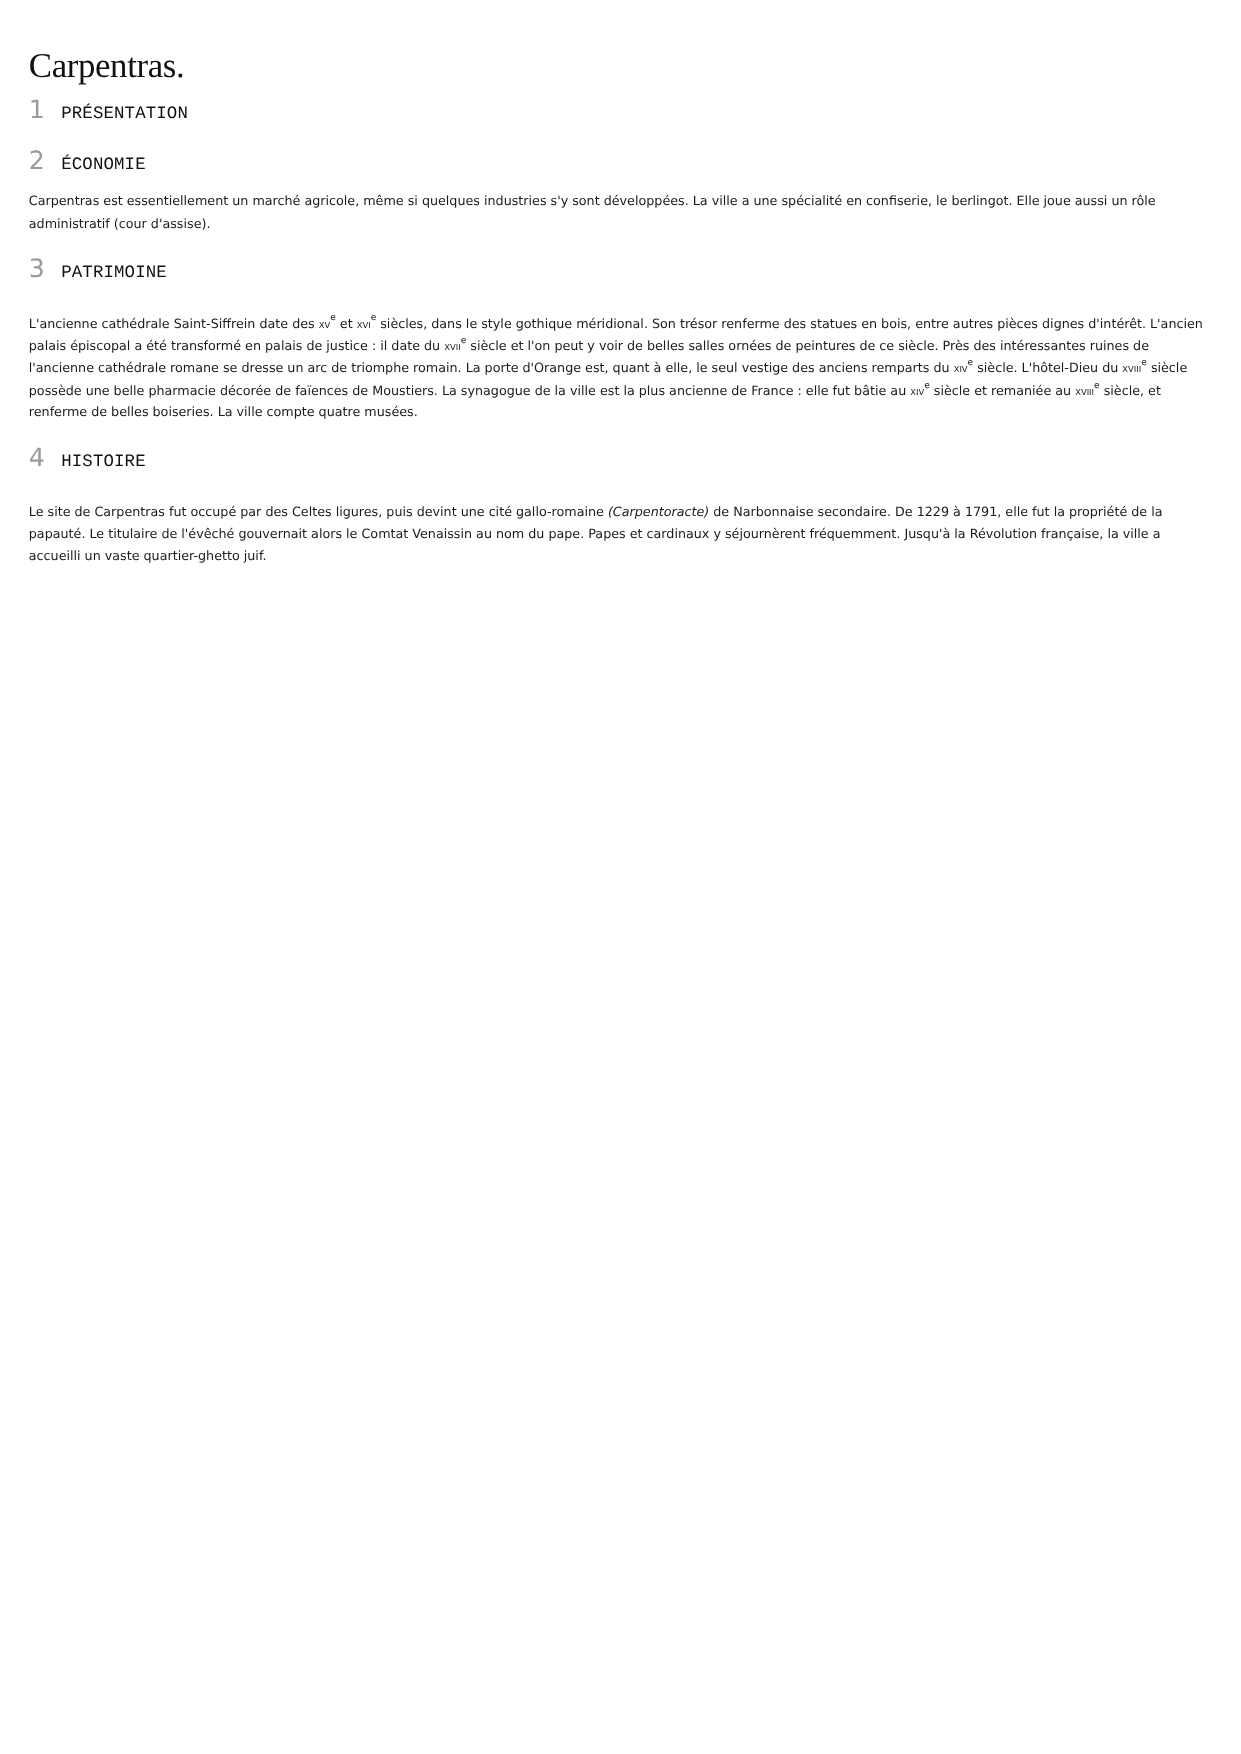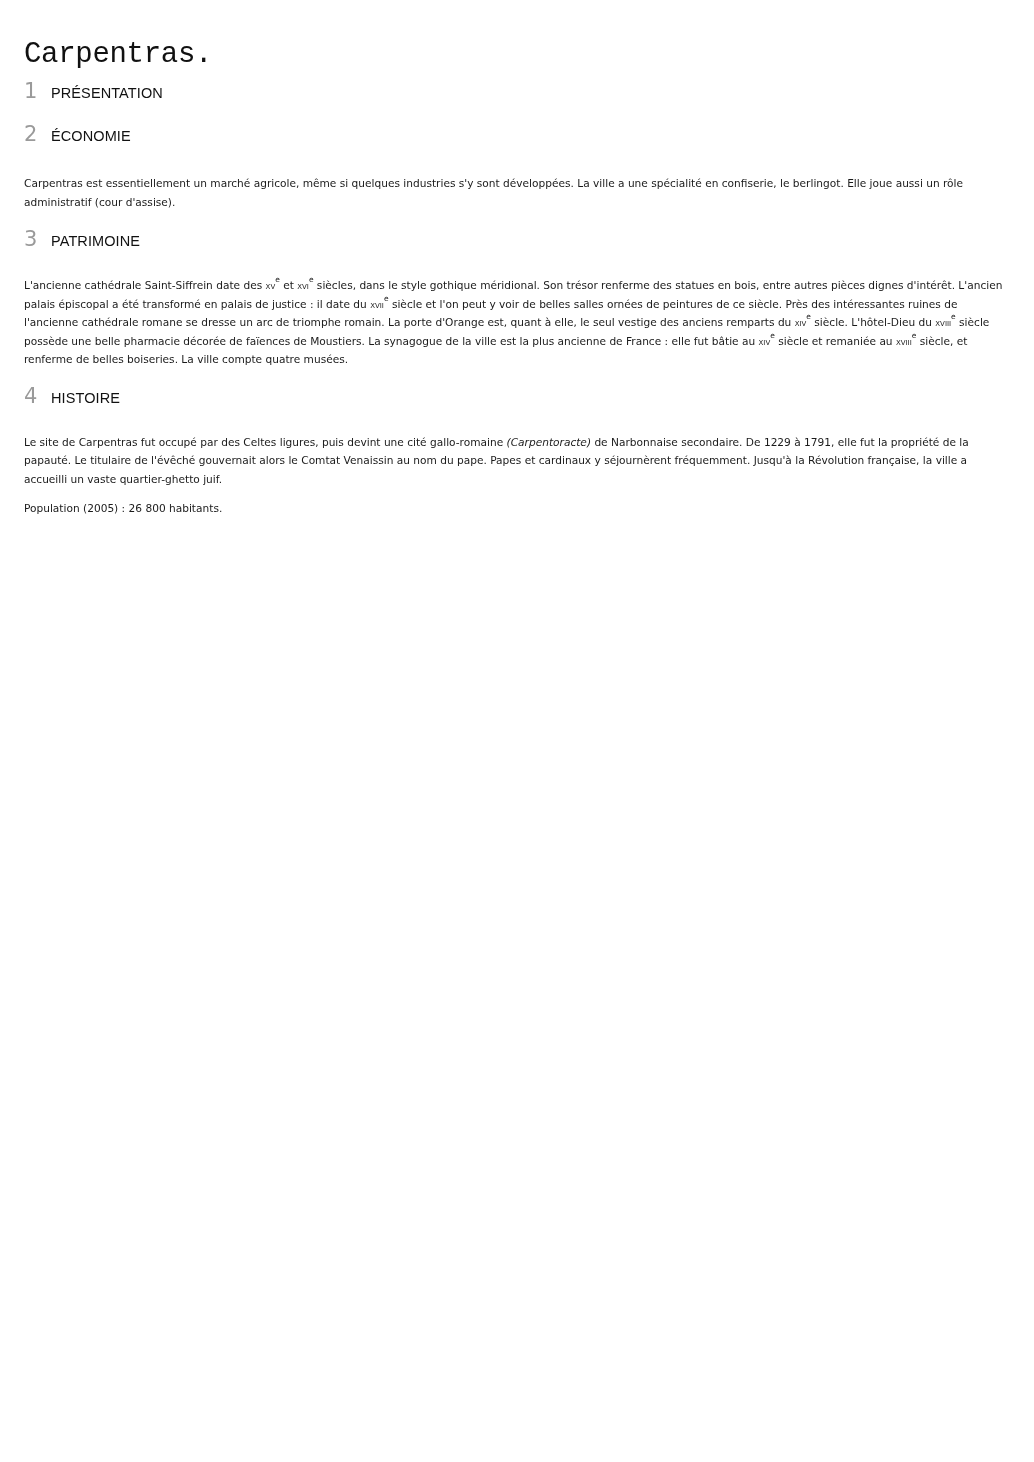--- a/index.html
+++ b/index.html
@@ -14,21 +14,21 @@
       overflow: hidden;
       color: #1a1a1a;
     }
     .page {
       position: absolute;
       left: 24px;
       top: 34px;
       width: 982px;
     }
     .doc-title {
-      font-family: Liberation Mono, monospace;
+      font-family: Liberation Serif, serif;
       font-size: 29px;
       font-weight: normal;
       color: #111;
       margin: 0;
       line-height: 42px;
       letter-spacing: -0.3px;
     }
     .section-heading {
       display: flex;
       align-items: baseline;
@@ -37,21 +37,21 @@
       line-height: 30px;
     }
     .section-number {
       font-family: "DejaVu Sans", sans-serif;
       font-size: 21px;
       color: #9a9a9a;
       width: 27px;
       font-weight: normal;
     }
     .section-title {
-      font-family: Liberation Sans, sans-serif;
+      font-family: Liberation Mono, monospace;
       font-size: 14.5px;
       color: #111;
       font-weight: normal;
       letter-spacing: 0.1px;
     }
     .para {
       font-family: "DejaVu Sans", sans-serif;
       font-size: 10.6px;
       line-height: 18.5px;
       color: #1a1a1a;
@@ -65,21 +65,21 @@
     .para sup {
       font-size: 7.5px;
       vertical-align: top;
       line-height: 10px;
       position: relative;
       top: -1px;
     }
     .s1 { margin-top: 0px; }
     .p1 { margin-top: 9px; }
     .s2 { margin-top: 13px; }
-    .p2 { margin-top: 25px; }
+    .p2 { margin-top: 10px; }
     .s3 { margin-top: 13px; }
     .p3 { margin-top: 22px; }
     .s4 { margin-top: 12px; }
     .p4 { margin-top: 22px; }
     .p5 { margin-top: 11px; }
   </style>
 </head>
 <body>
 
 <div class="page">
@@ -101,15 +101,14 @@
     <span class="section-number">3</span>
     <span class="section-title">PATRIMOINE</span>
   </div>
   <p class="para p3"><span>L'ancienne cathédrale Saint-Siffrein date des </span><span class="sc">XV</span><sup>e</sup><span> et </span><span class="sc">XVI</span><sup>e</sup><span> siècles, dans le style gothique méridional. Son trésor renferme des statues en bois, entre autres pièces dignes d'intérêt. L'ancien palais épiscopal a été transformé en palais de justice : il date du </span><span class="sc">XVII</span><sup>e</sup><span> siècle et l'on peut y voir de belles salles ornées de peintures de ce siècle. Près des intéressantes ruines de l'ancienne cathédrale romane se dresse un arc de triomphe romain. La porte d'Orange est, quant à elle, le seul vestige des anciens remparts du </span><span class="sc">XIV</span><sup>e</sup><span> siècle. L'hôtel-Dieu du </span><span class="sc">XVIII</span><sup>e</sup><span> siècle possède une belle pharmacie décorée de faïences de Moustiers. La synagogue de la ville est la plus ancienne de France : elle fut bâtie au </span><span class="sc">XIV</span><sup>e</sup><span> siècle et remaniée au </span><span class="sc">XVIII</span><sup>e</sup><span> siècle, et renferme de belles boiseries. La ville compte quatre musées.</span></p>
 
   <div class="section-heading s4">
     <span class="section-number">4</span>
     <span class="section-title">HISTOIRE</span>
   </div>
   <p class="para p4"><span>Le site de Carpentras fut occupé par des Celtes ligures, puis devint une cité gallo-romaine </span><em>(Carpentoracte)</em><span> de Narbonnaise secondaire. De 1229 à 1791, elle fut la propriété de la papauté. Le titulaire de l'évêché gouvernait alors le Comtat Venaissin au nom du pape. Papes et cardinaux y séjournèrent fréquemment. Jusqu'à la Révolution française, la ville a accueilli un vaste quartier-ghetto juif.</span></p>
-  <p class="para p5">Population (2005) : 26 800 habitants.</p>
 
 </div>
 
 </body></html>

